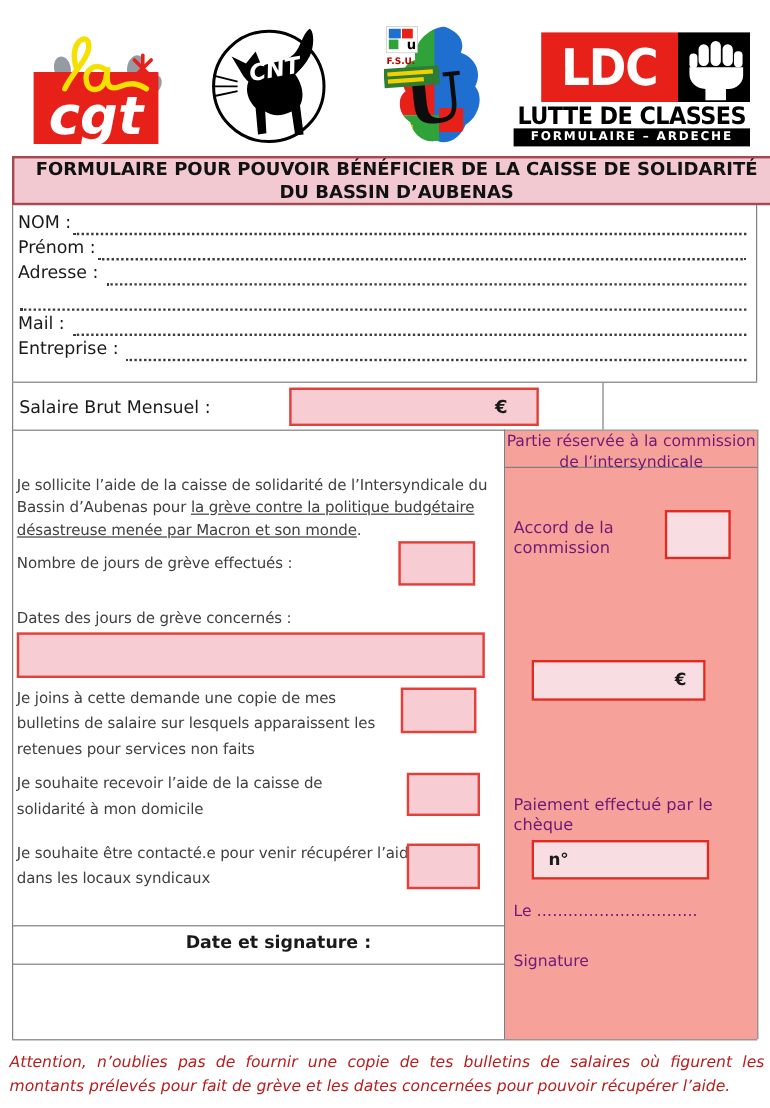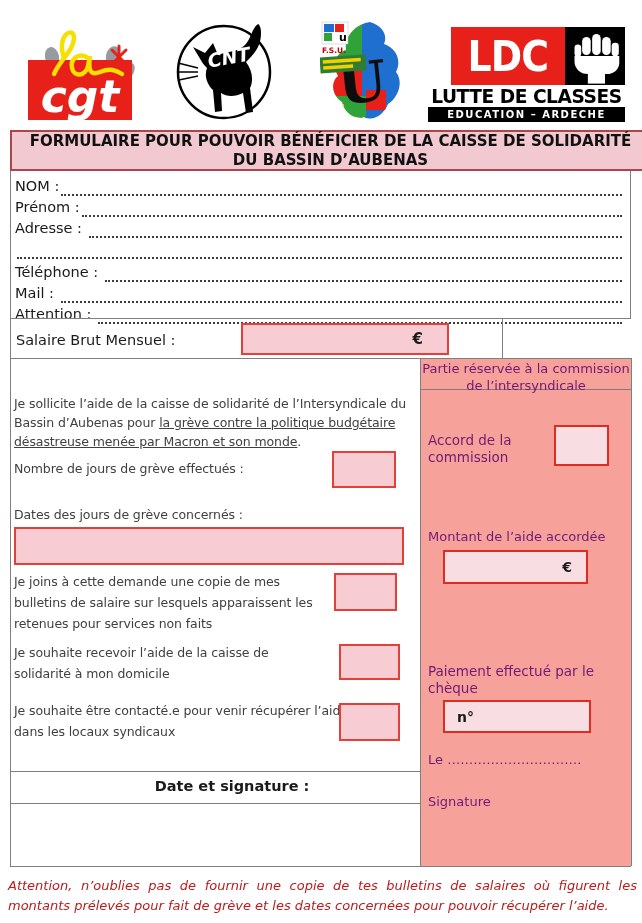--- a/index.html
+++ b/index.html
@@ -147,21 +147,21 @@
             <rect x="49" y="15" width="7.5" height="14" rx="3.5"></rect>
             <path d="M10,29 h47 v7 c0,7 -6,12 -13,12 h-20 c-8,0 -14,-6 -14,-13 z"></path>
             <rect x="24" y="45" width="18" height="13"></rect>
           </g>
         </svg>
       </div>
     </div>
     <div class="ldc-name">
         <span>LUTTE DE CLASSES</span>
       </div>
-    <div class="ldc-sub">EDUCATION – ARDECHE</div>
+    <div class="ldc-sub">FORMULAIRE – ARDECHE</div>
   </div>
 
   <div class="abs" id="title-bar">FORMULAIRE POUR POUVOIR BÉNÉFICIER DE LA CAISSE DE SOLIDARITÉ DU BASSIN D’AUBENAS</div>
 
   <div class="abs" id="fields">
     <div class="field-row">
       <span class="lbl">NOM :</span>
         <span class="leader"></span>
     </div>
     <div class="field-row">
@@ -169,48 +169,43 @@
         <span class="leader"></span>
     </div>
     <div class="field-row">
       <span class="lbl">Adresse : </span>
         <span class="leader"></span>
     </div>
     <div class="field-row">
       <span class="lbl"></span>
         <span class="leader"></span>
     </div>
-    <div class="field-row" style="margin-top:2px">
-      <span class="lbl">Téléphone : </span>
-        <span class="leader"></span>
-    </div>
     <div class="field-row">
       <span class="lbl">Mail : </span>
         <span class="leader"></span>
     </div>
     <div class="field-row">
-      <span class="lbl">Attention : </span>
+      <span class="lbl">Entreprise : </span>
         <span class="leader"></span>
     </div>
   </div>
 
   <div class="hline" style="left:10px;top:318px;width:621px;"></div>
 
   <div class="abs" id="salary-row">
     <div id="salary-label">Salaire Brut Mensuel :</div>
     <div class="pinkbox" id="salary-box">€</div>
   </div>
 
   <div class="hline" style="left:10px;top:358px;width:621px;"></div>
 
   <div class="abs" id="commission-panel">
     <div class="com-text" id="commission-header">Partie réservée à la commission de l’intersyndicale</div>
     <div class="com-text" style="left:7px;top:73px;width:115px;font-size:13.5px;">Accord de la commission</div>
     <div class="lightbox" style="left:133px;top:66px;width:55px;height:41px;"></div>
-    <div class="com-text" style="left:7px;top:169px;white-space:nowrap;">Montant de l’aide accordée</div>
     <div class="lightbox" style="left:22px;top:191px;width:145px;height:34px;text-align:right;font-weight:bold;font-size:14px;line-height:30px;padding-right:14px;">€</div>
     <div class="com-text" style="left:7px;top:304px;width:170px;font-size:13.5px;">Paiement effectué par le chèque</div>
     <div class="lightbox" style="left:22px;top:341px;width:148px;height:33px;font-weight:bold;font-size:14px;line-height:30px;padding-left:12px;">n°</div>
     <div class="com-text" style="left:7px;top:392px;">Le ………………………….</div>
     <div class="com-text" style="left:7px;top:434px;">Signature</div>
   </div>
 
   <div class="left-text" style="left:14px;top:394px;width:404px;">
     <span>Je sollicite l’aide de la caisse de solidarité de l’Intersyndicale du Bassin d’Aubenas pour </span><span class="ul">la grève contre la politique budgétaire désastreuse menée par Macron et son monde</span><span>.</span>
   </div>

